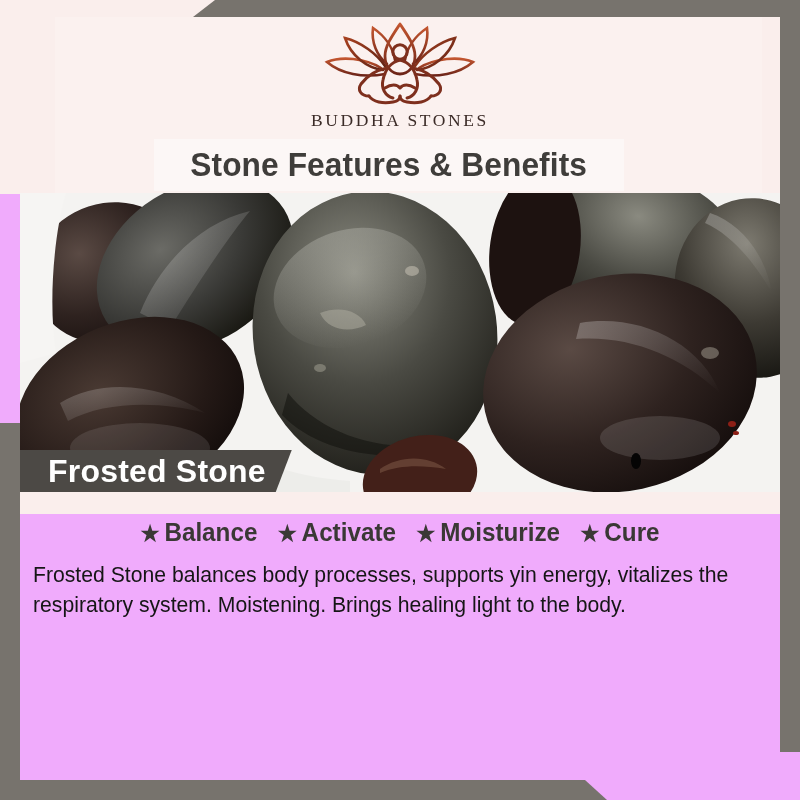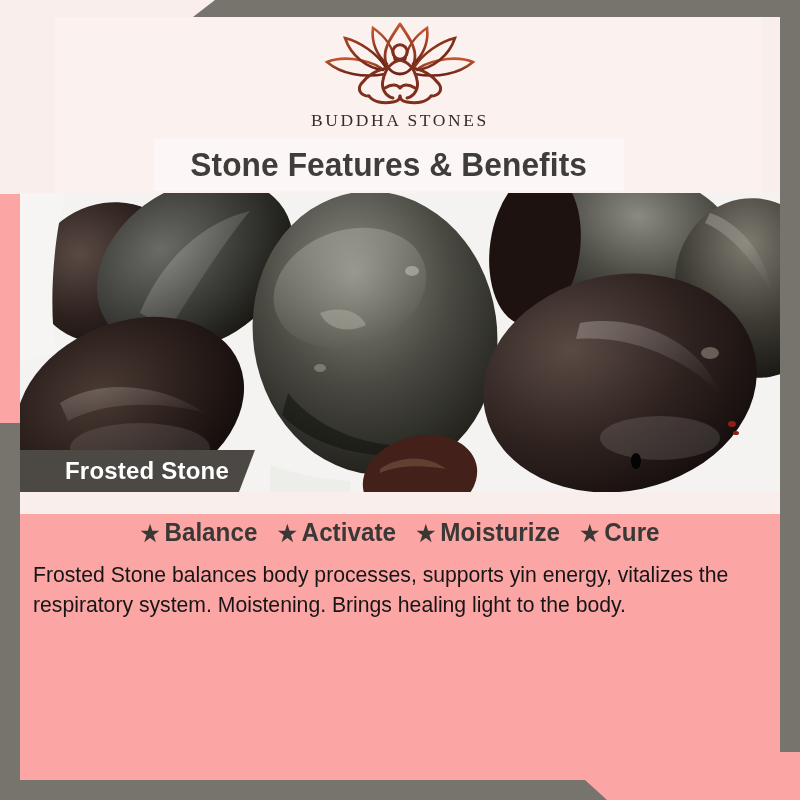--- a/index.html
+++ b/index.html
@@ -5,21 +5,21 @@
   * { margin:0; padding:0; box-sizing:border-box; }
   html, body {
     width:800px; height:800px; overflow:hidden;
     background:#ffffff;
     font-family:"Liberation Sans", sans-serif;
   }
 
   .poster {
     position:relative;
     width:800px; height:800px;
-    background:#fca5a5;
+    background:#f0abfc;
   }
 
   
   .band {
     position:absolute;
     background:#77736d;
   }
   .band-top {
     top:0; left:215px; width:585px; height:17px;
   }
@@ -112,25 +112,24 @@
     left:20px; top:450px;
     height:42px;
     background:#4c4945;
     display:flex; align-items:center;
     padding:0 26px 0 28px;
     clip-path: polygon(0 0, 100% 0, calc(100% - 16px) 100%, 0 100%);
   }
   .stone-label-text{
     font-family:"Liberation Sans", sans-serif;
     font-weight:bold;
-    font-size:24px;
+    font-size:32px;
     color:#ffffff;
     letter-spacing:0.2px;
     white-space:nowrap;
-    margin-left:17px;
   }
 
   
   .cream-strip{
     position:absolute;
     left:20px; top:492px; width:760px; height:22px;
     background:#faeeec;
   }
 
   

